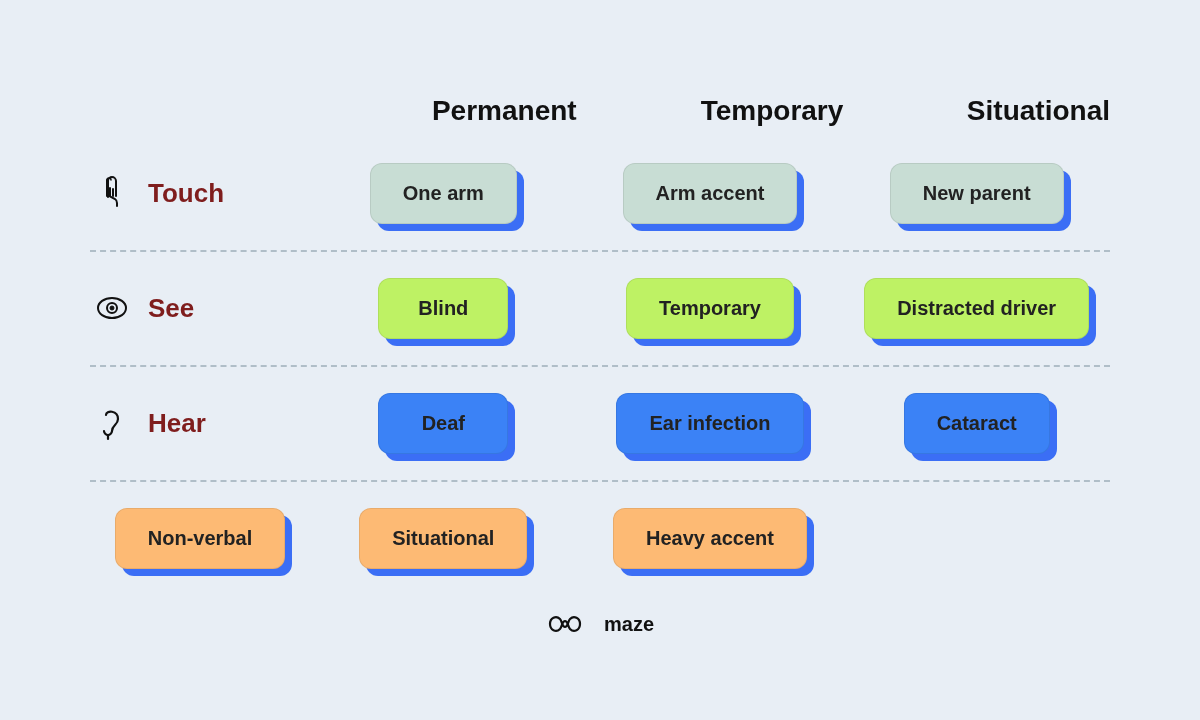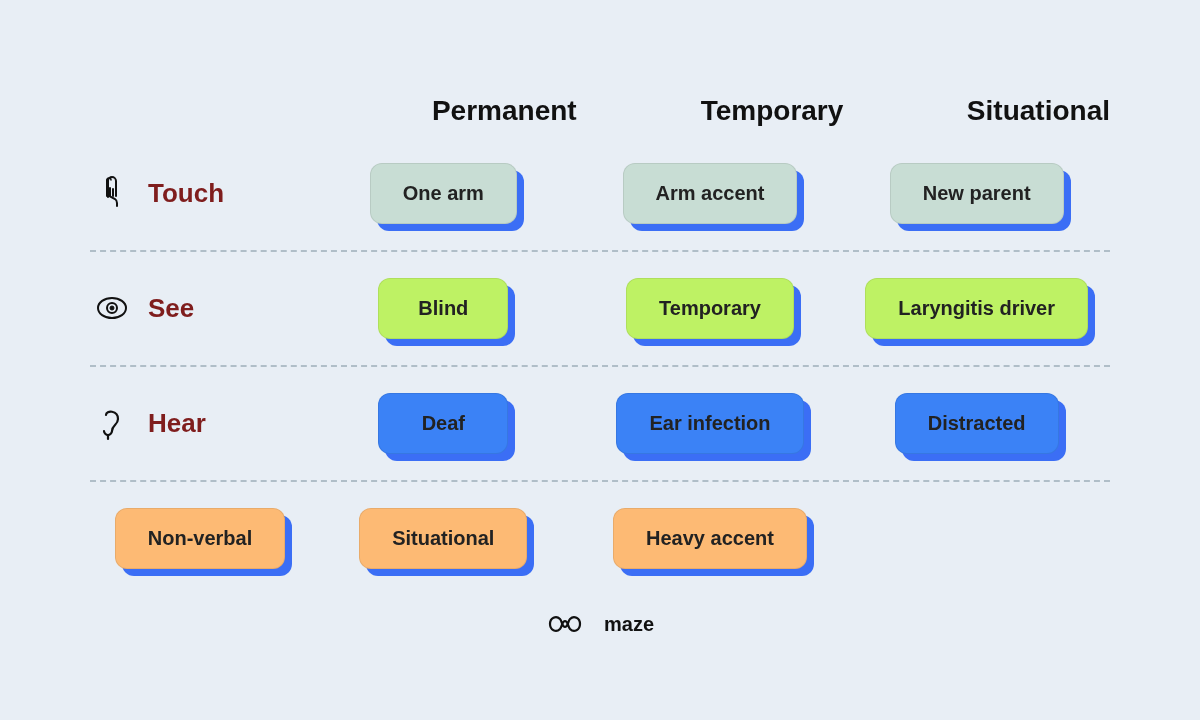--- a/index.html
+++ b/index.html
@@ -219,21 +219,21 @@
       <div class="card-wrapper">
         <div class="card-outer">
           <div class="card-shadow"></div>
           <div class="card-inner card-peach">Temporary</div>
         </div>
       </div>
 
       <div class="card-wrapper">
         <div class="card-outer">
           <div class="card-shadow"></div>
-          <div class="card-inner card-peach">Laryngitis driver</div>
+          <div class="card-inner card-peach">Distracted driver</div>
         </div>
       </div>
 
     </div>
       <div class="data-row">
       <div class="row-label">
         <div class="row-label-icon">
           <svg class="icon" width="40" height="40" viewBox="0 0 40 40" xmlns="http://www.w3.org/2000/svg">
       <path d="M14 12 C14 7, 26 7, 26 16 C26 22, 20 22, 20 28" stroke="#111" stroke-width="2.2" stroke-linecap="round" fill="none"></path>
       <path d="M20 28 C20 30, 18 32, 16 32 C14 32, 12 30, 12 28" stroke="#111" stroke-width="2.2" stroke-linecap="round" fill="none"></path>
@@ -253,21 +253,21 @@
       <div class="card-wrapper">
         <div class="card-outer">
           <div class="card-shadow"></div>
           <div class="card-inner card-purple">Ear infection</div>
         </div>
       </div>
 
       <div class="card-wrapper">
         <div class="card-outer">
           <div class="card-shadow"></div>
-          <div class="card-inner card-purple">Distracted</div>
+          <div class="card-inner card-purple">Cataract</div>
         </div>
       </div>
 
     </div>
       <div class="data-row">
 
       <div class="card-wrapper">
         <div class="card-outer">
           <div class="card-shadow"></div>
           <div class="card-inner card-blue">Non-verbal</div>

